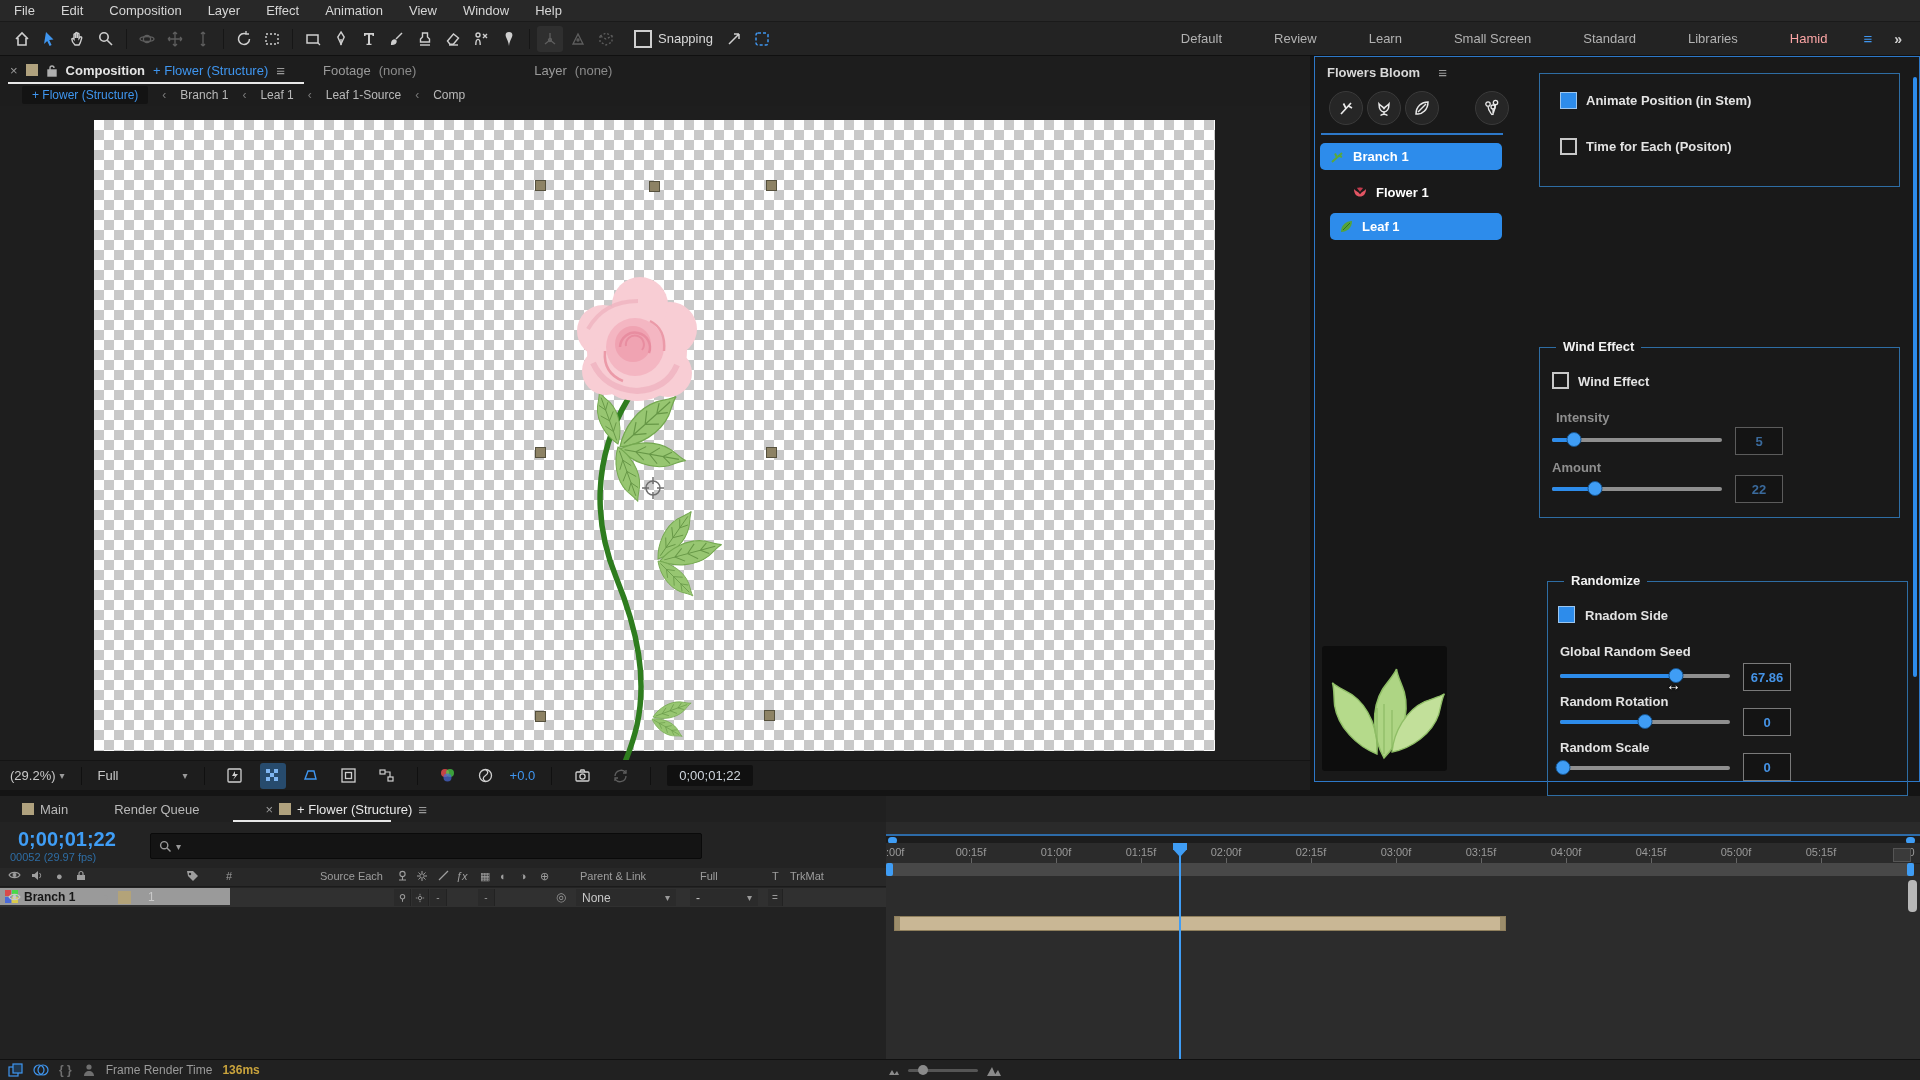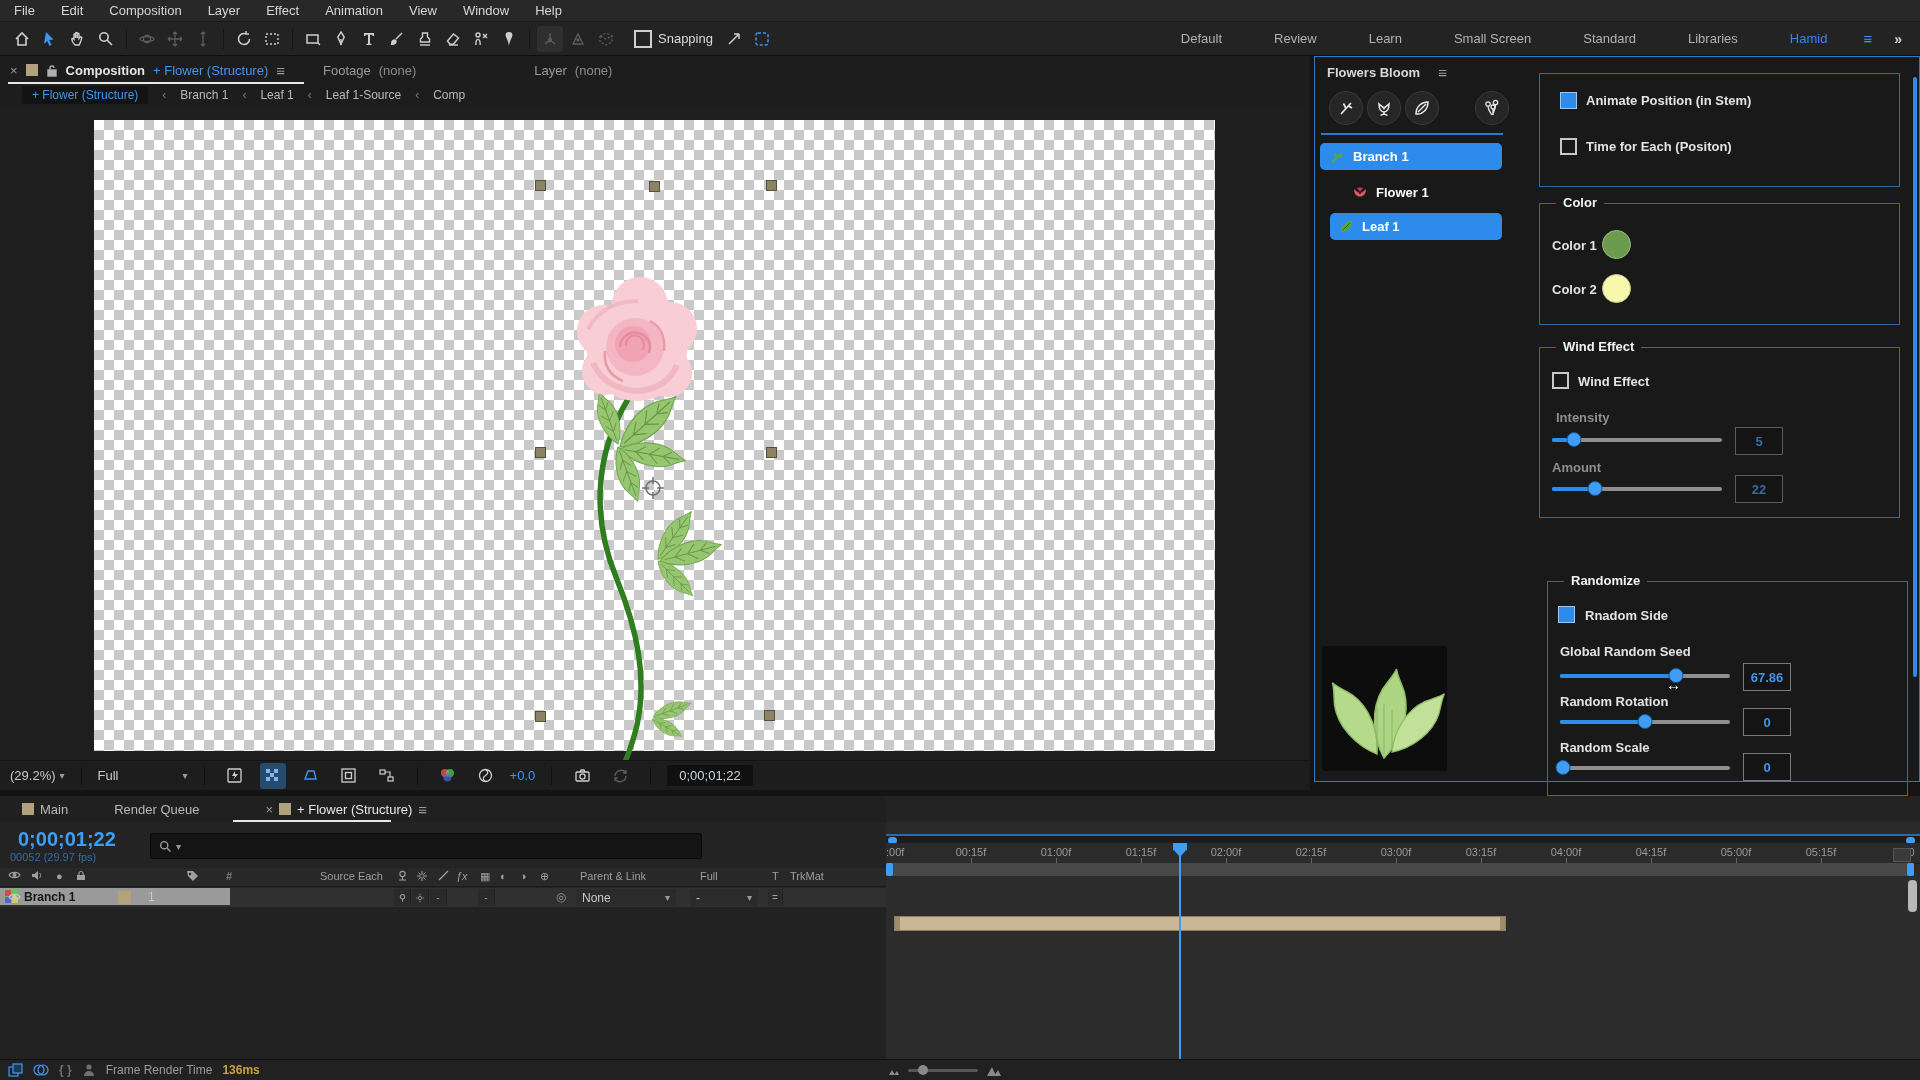--- a/index.html
+++ b/index.html
@@ -17,21 +17,21 @@
            display:flex;align-items:center;box-sizing:border-box;padding:0 8px;}
   .tool{width:26px;height:26px;display:flex;align-items:center;justify-content:center;color:#cfcfcf;margin:0 1px;border-radius:3px;}
   .tool.dimmed{color:#5e5e5e;}
   .tool.active{color:#3f96f0;}
   .tool.litbg{background:#2f2f2f;}
   .tsep{width:1px;height:20px;background:#161616;margin:0 6px;}
   #snapwrap{display:flex;align-items:center;gap:6px;margin-left:14px;}
   #snapbox{width:14px;height:14px;border:2px solid #cfcfcf;background:transparent;}
   #workspaces{margin-left:auto;display:flex;align-items:center;gap:0;}
   #workspaces .ws{color:#b2b2b2;padding:0 26px;cursor:default;}
-  #workspaces .ws.active{color:#3b82f6;}
+  #workspaces .ws.active{color:#fca5a5;}
   #workspaces .wsmenu{color:#3f96f0;padding:0 10px;font-size:15px;}
   #workspaces .chev{color:#d0d0d0;font-weight:bold;padding:0 12px;font-size:14px;letter-spacing:-2px;}
   
   #viewer{left:0;top:56px;width:1310px;height:734px;background:#1d1d1d;}
   #vtabs{left:0;top:0;width:100%;height:28px;display:flex;align-items:center;gap:8px;padding-left:10px;box-sizing:border-box;background:#1d1d1d;}
   #vtab-underline{left:8px;top:26px;width:296px;height:2px;background:#e8e8e8;}
   .beigesq{width:12px;height:12px;background:#b0a27e;display:inline-block;}
   #vbread{left:0;top:28px;width:100%;height:22px;display:flex;align-items:center;gap:14px;padding-left:22px;box-sizing:border-box;font-size:12px;color:#b9b9b9;}
   .crumb-active{background:#131313;color:#3f96f0;padding:2px 10px;border-radius:2px;}
   .crumb-sep{color:#7a7a7a;}
@@ -516,27 +516,20 @@
     </div>
     <div id="pscroll" class="abs"></div>
 
     <div class="fbox" style="left:224px;top:16px;width:359px;height:112px;">
       <span class="chk on" style="left:20px;top:18px;"></span>
       <span class="plabel" style="left:46px;top:19px;">Animate Position (in Stem)</span>
       <span class="chk offc" style="left:20px;top:64px;"></span>
       <span class="plabel" style="left:46px;top:65px;">Time for Each (Positon)</span>
     </div>
 
-    <div class="fbox" style="left:224px;top:146px;width:359px;height:120px;">
-      <span class="legend">Color</span>
-      <span class="plabel" style="left:12px;top:34px;">Color 1</span>
-      <span class="swatch" style="left: 62px; top: 26px; background: rgb(107, 156, 78);"></span>
-      <span class="plabel" style="left:12px;top:78px;">Color 2</span>
-      <span class="swatch" style="left: 62px; top: 70px; border-color: rgb(201, 201, 138); background: rgb(247, 247, 174);"></span>
-    </div>
 
     <div class="fbox" style="left:224px;top:290px;width:359px;height:169px;">
       <span class="legend">Wind Effect</span>
       <span class="chk offc" style="left:12px;top:24px;"></span>
       <span class="plabel" style="left:38px;top:26px;">Wind Effect</span>
       <span class="plabel off" style="left:16px;top:62px;">Intensity</span>
       <div class="slider" style="left:12px;top:90px;">
         <div class="fill" style="width: 13%;"></div>
         <div class="thumb" style="left: 13%;"></div>
       </div>

